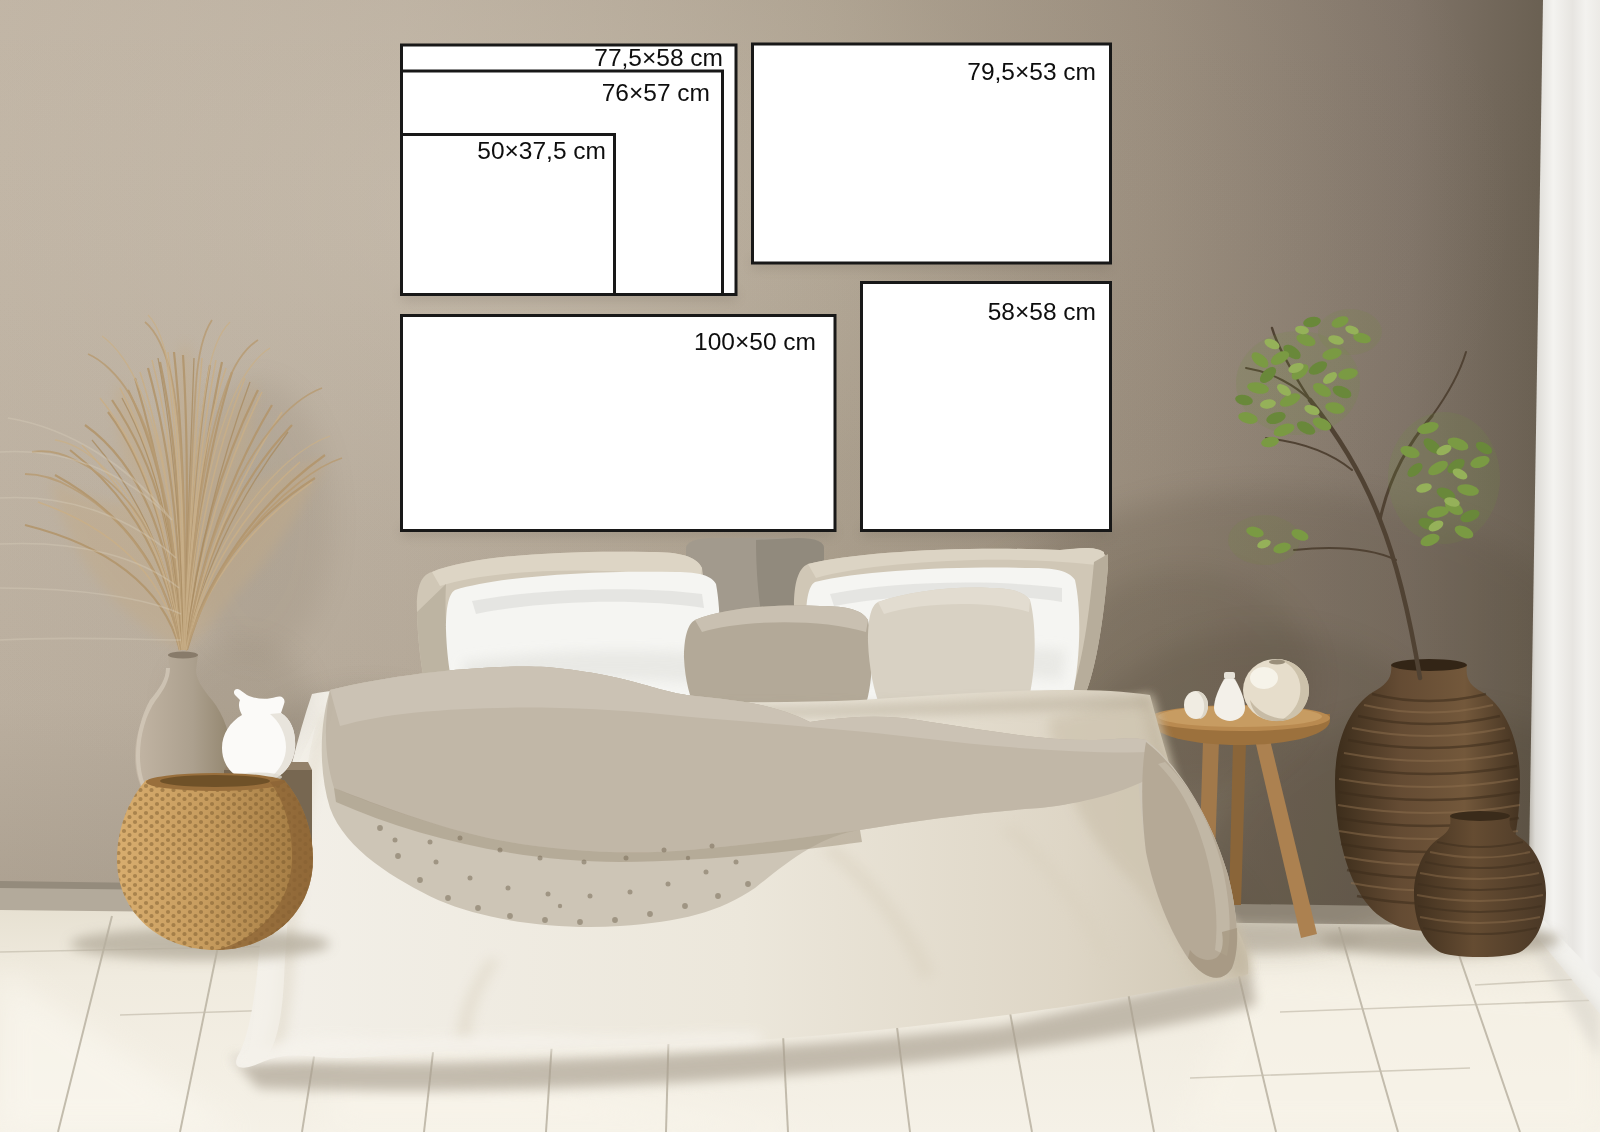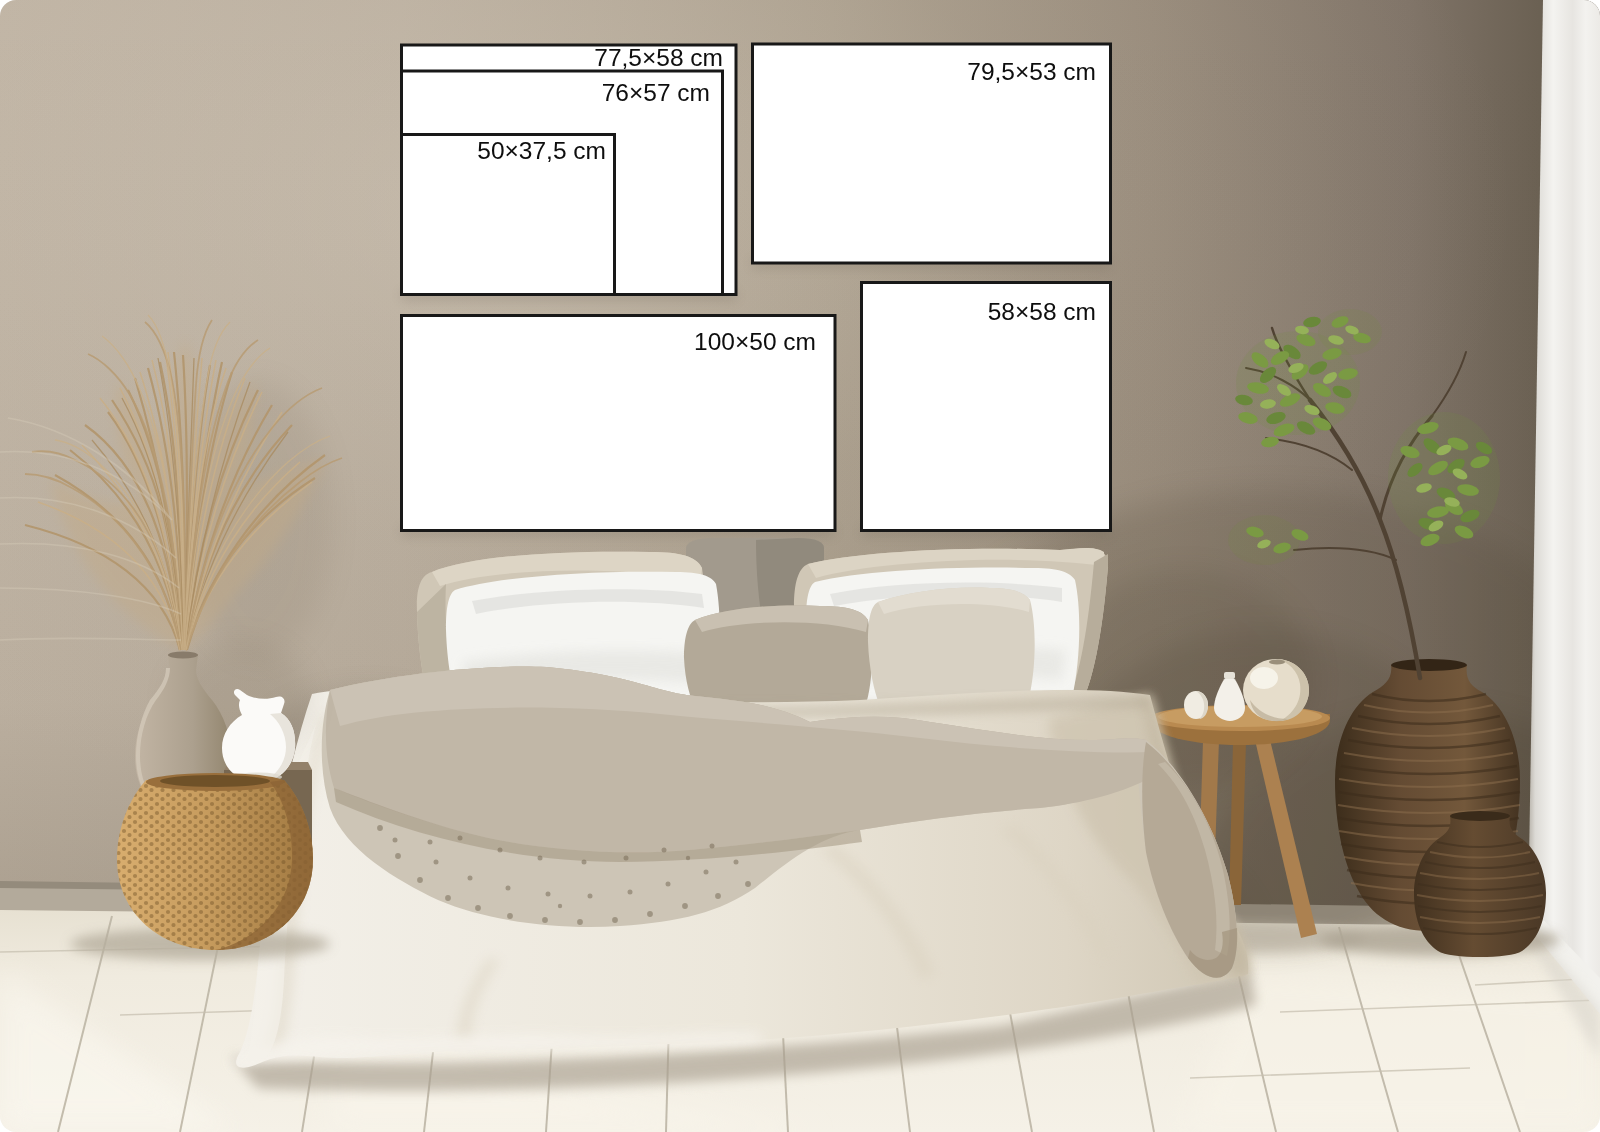--- a/index.html
+++ b/index.html
@@ -1,17 +1,17 @@
 <!DOCTYPE html>
 <html><head>
 <meta charset="utf-8">
 <style>
   html,body{margin:0;padding:0;background:#fff;}
   #scene{width:1600px;height:1132px;position:relative;overflow:hidden;
-         font-family:"Liberation Sans", sans-serif;border-radius:16px;}
+         font-family:"Liberation Sans", sans-serif;}
   svg{display:block;}
 </style>
 </head>
 <body>
 <div id="scene">
 <svg width="1600" height="1132" viewBox="0 0 1600 1132" xmlns="http://www.w3.org/2000/svg">
 <defs>
   <linearGradient id="wallg" x1="0" y1="0" x2="1" y2="0">
     <stop offset="0" stop-color="#bfb3a3"></stop>
     <stop offset="0.25" stop-color="#b8ac9c"></stop>

